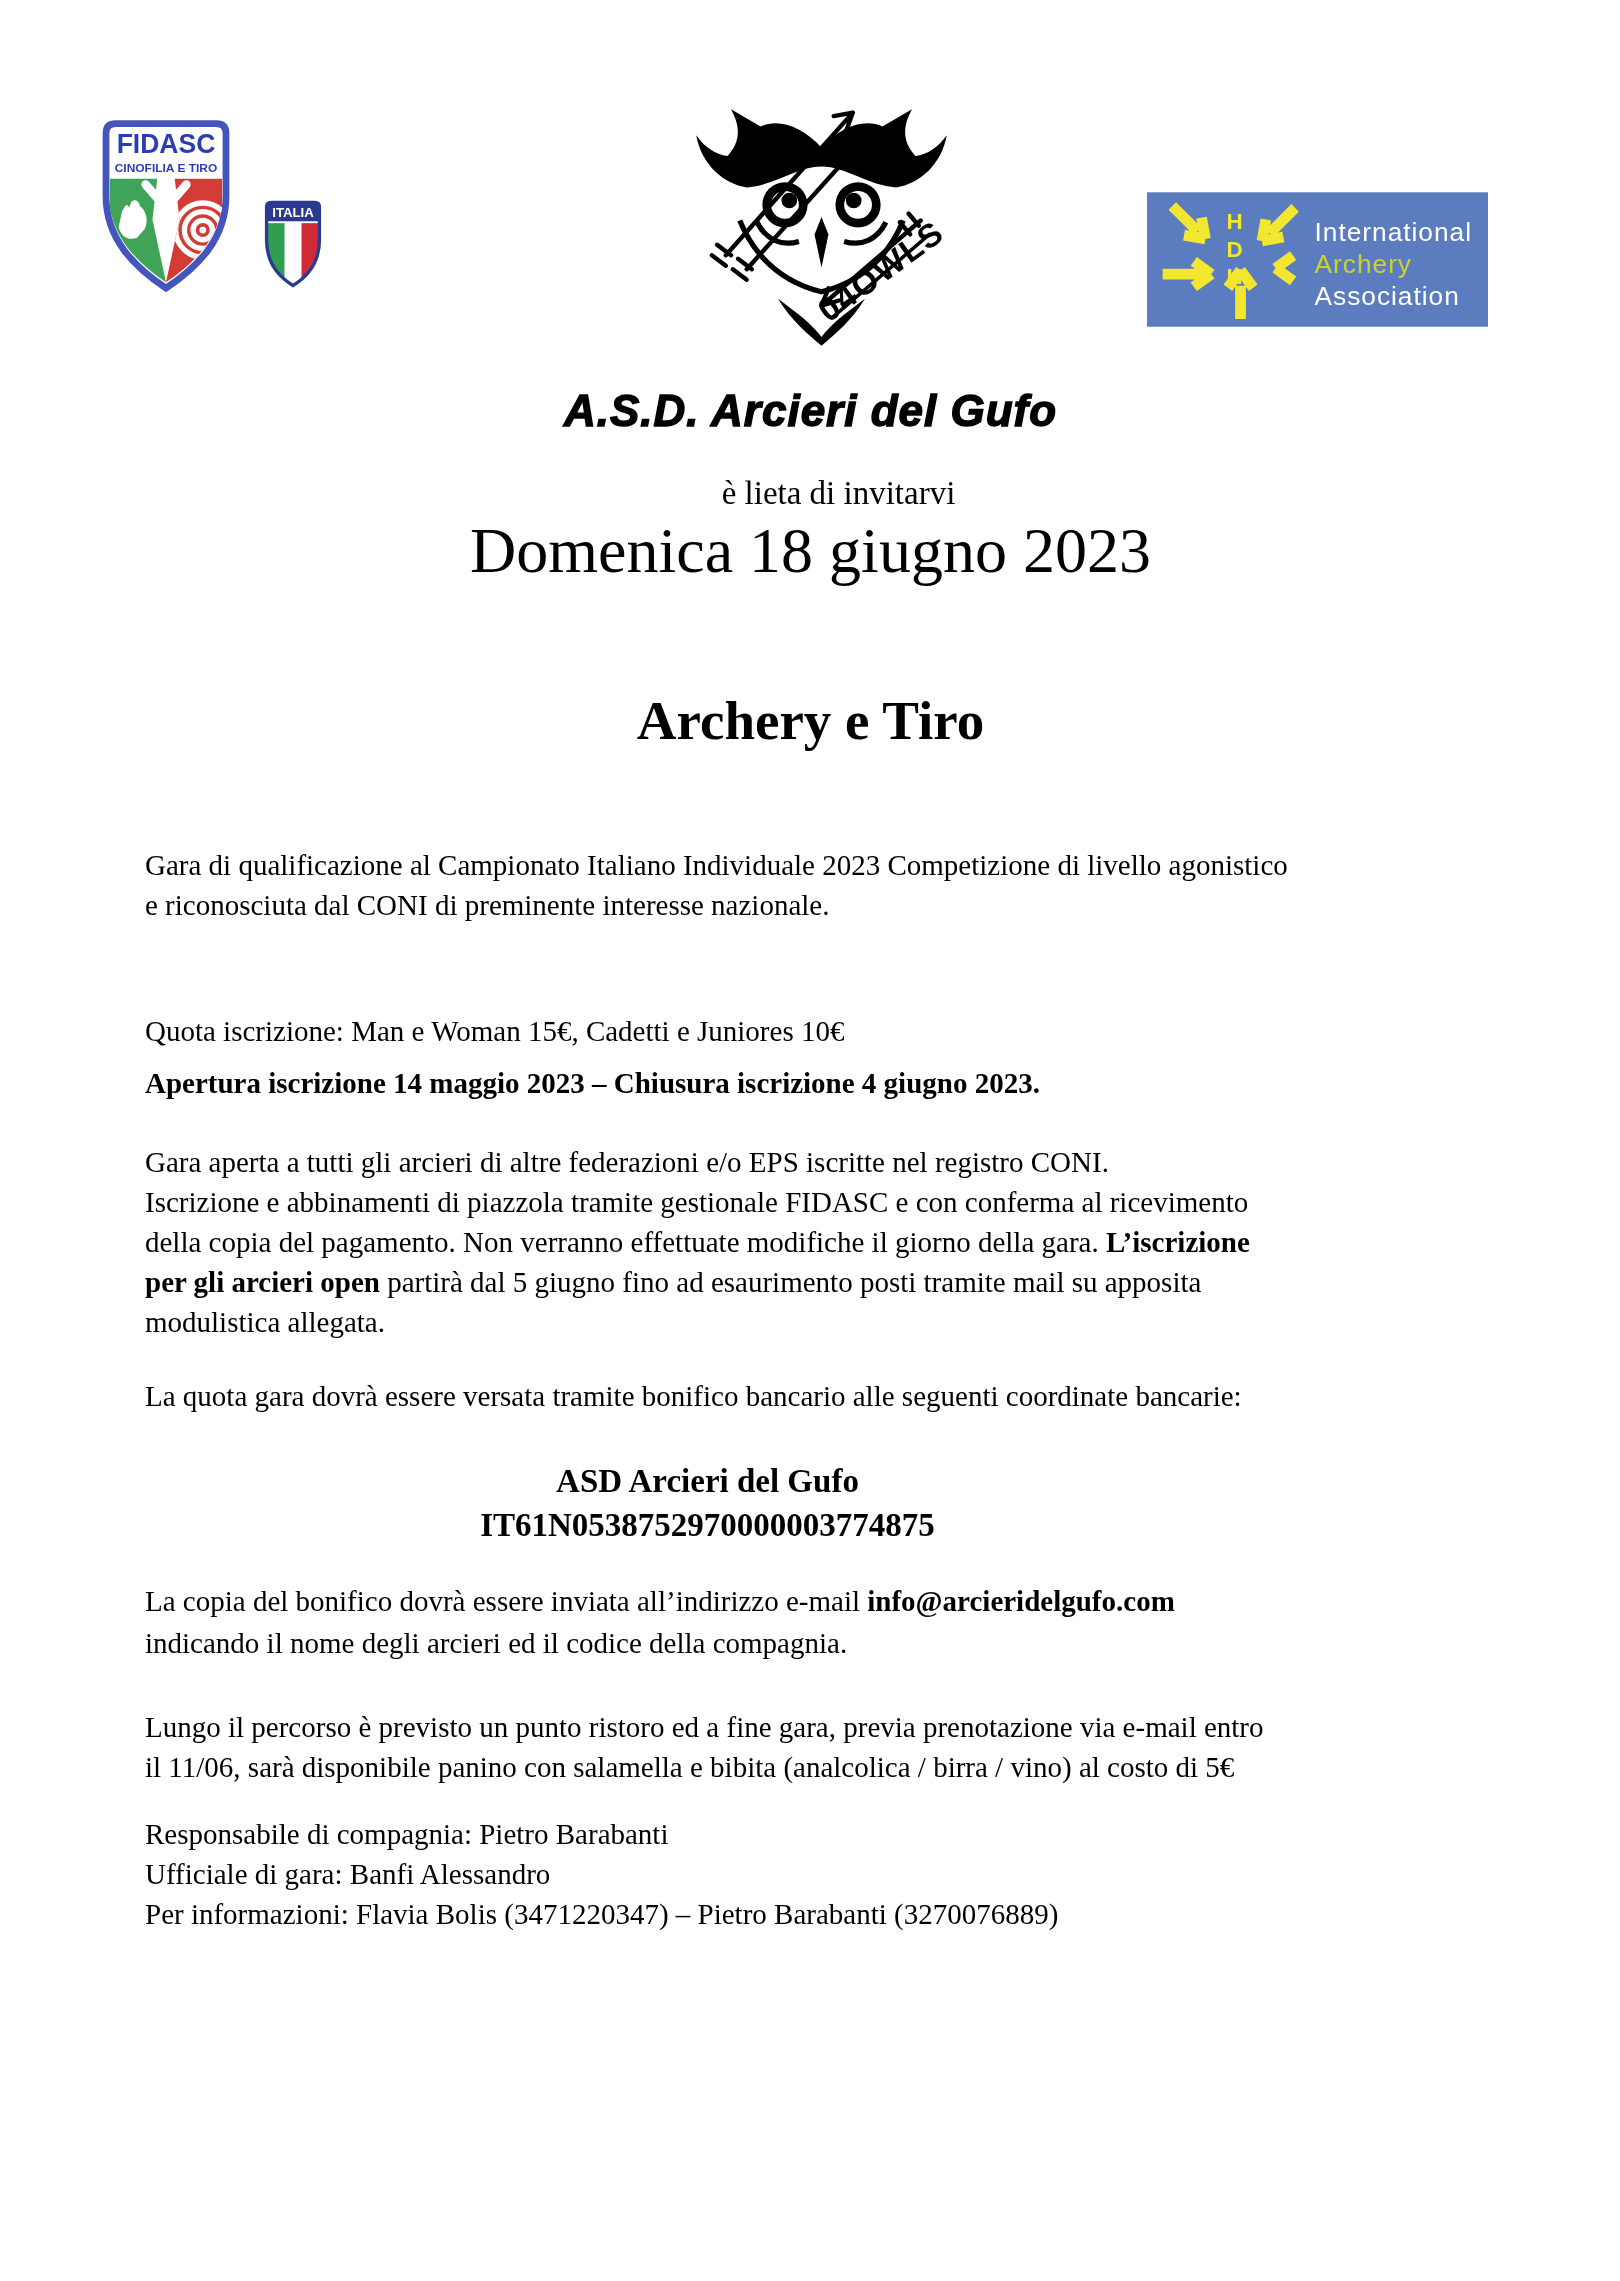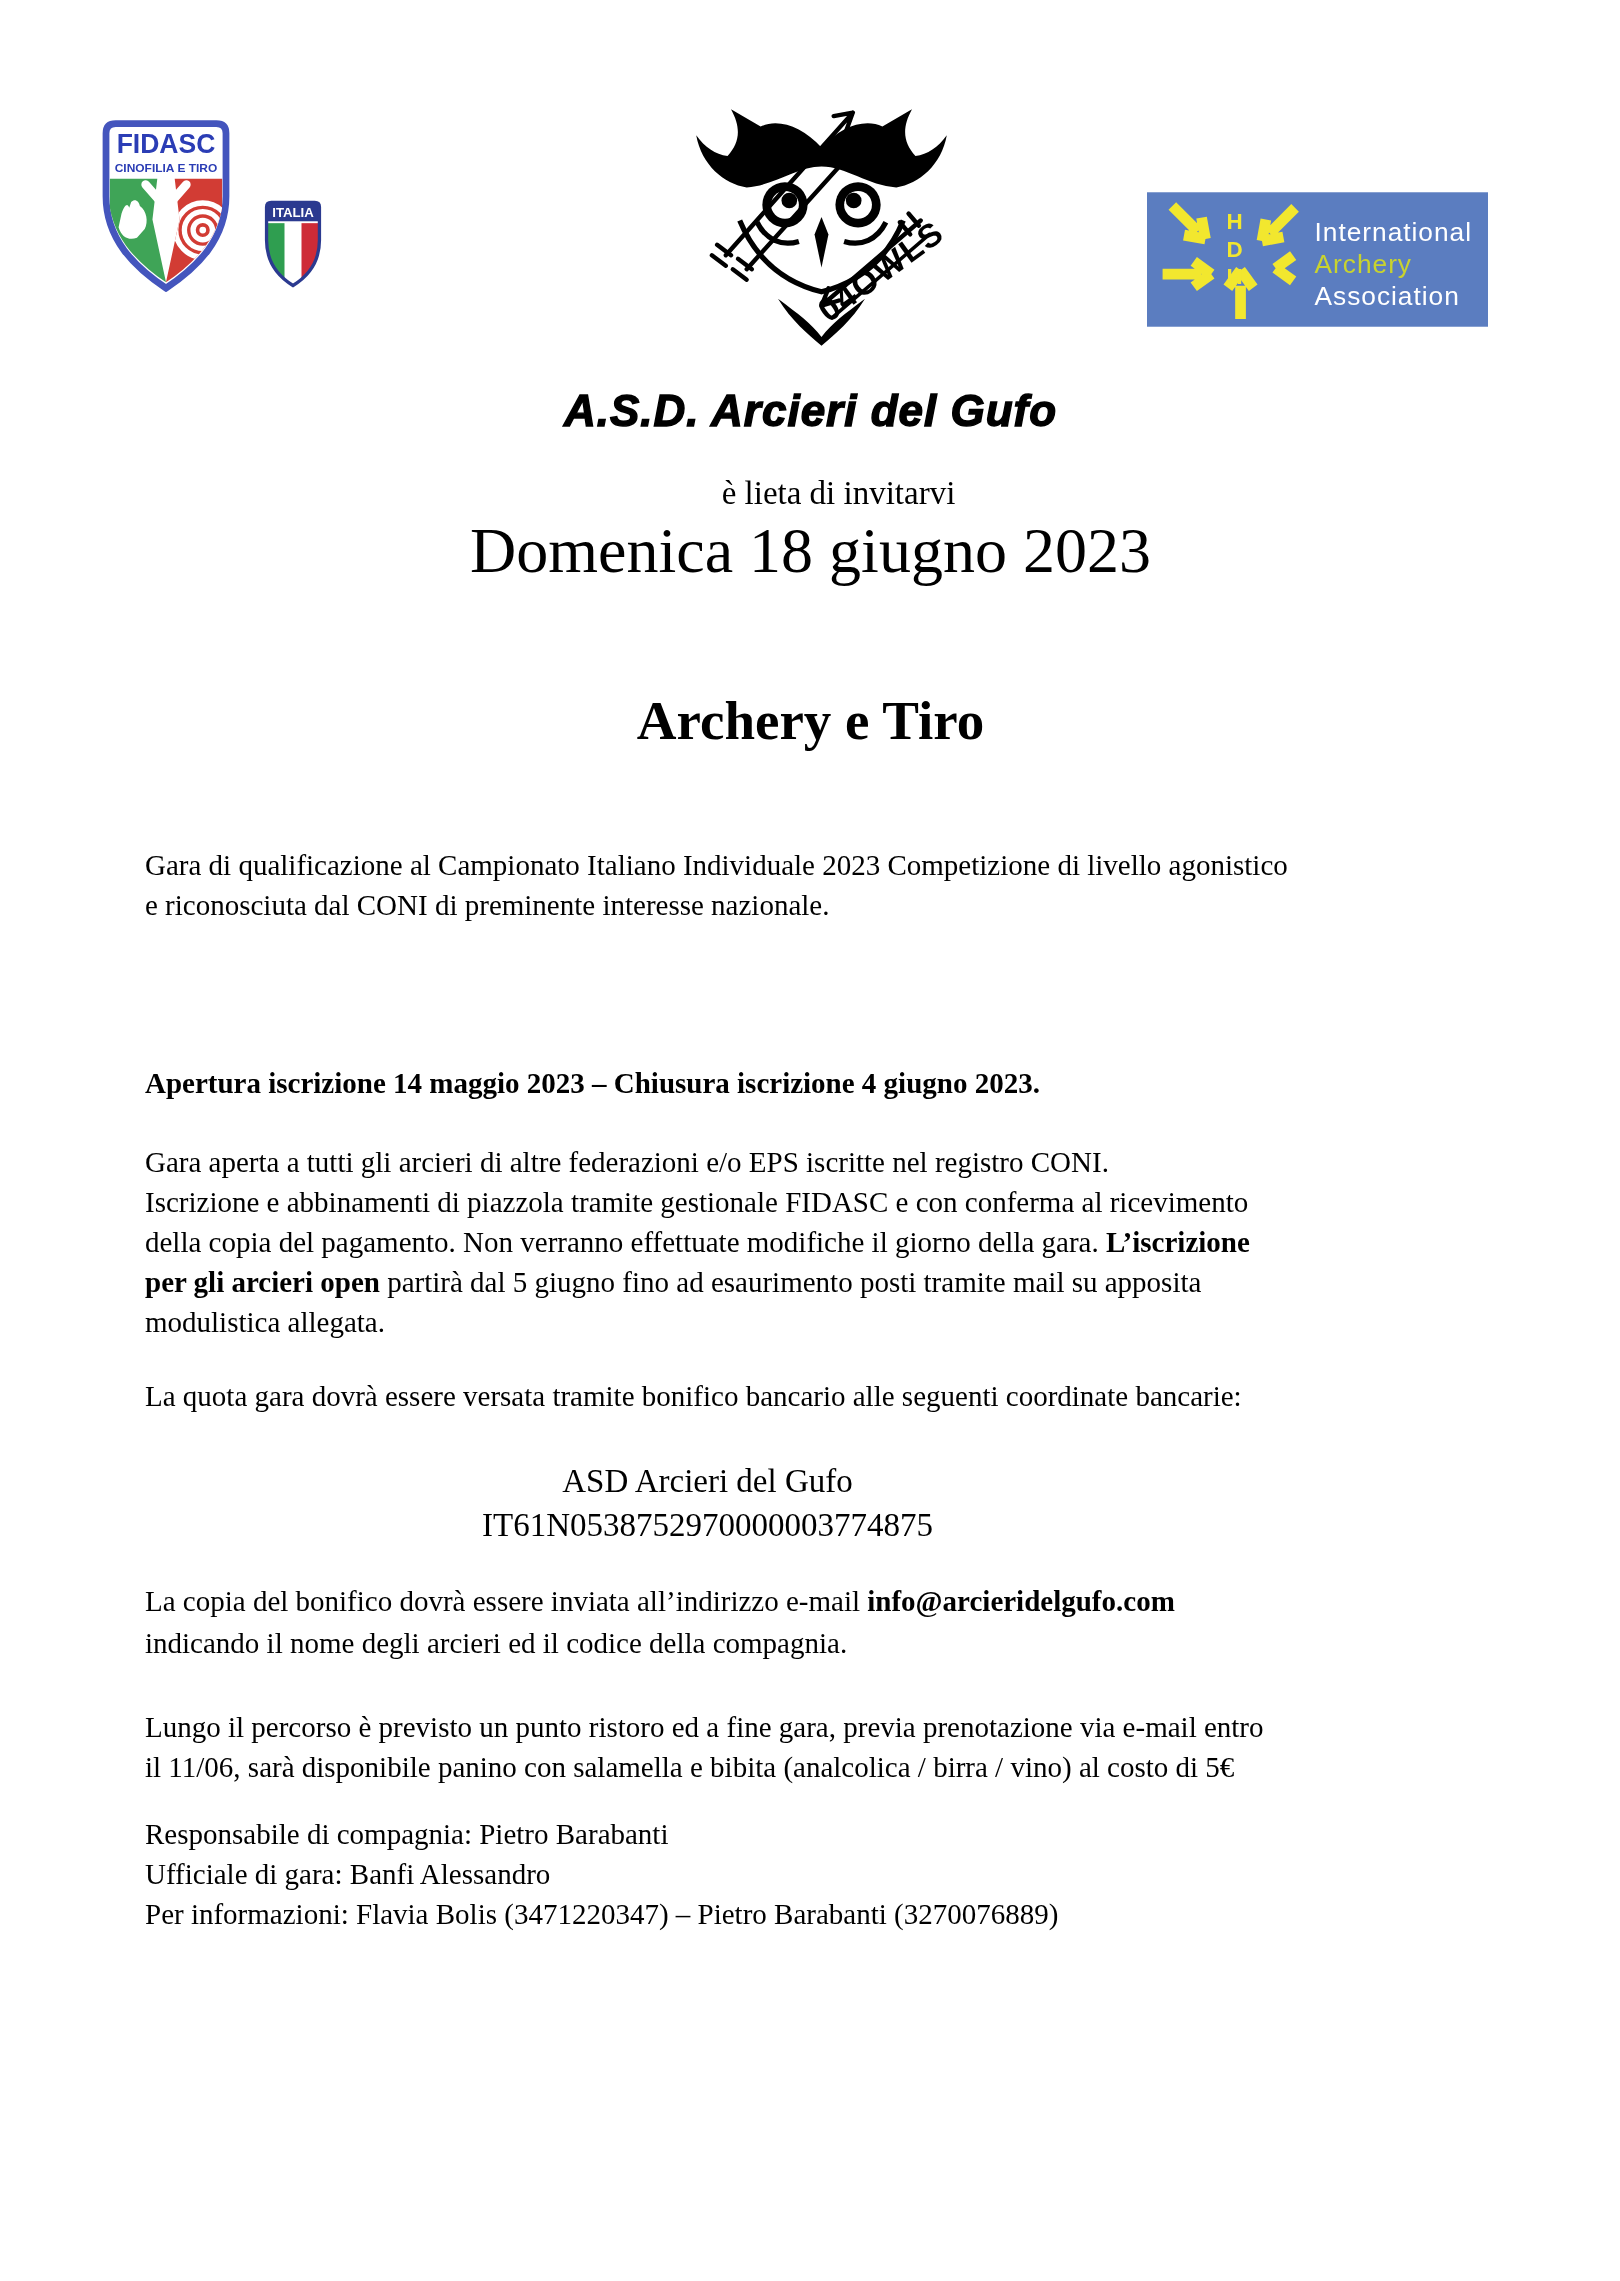--- a/index.html
+++ b/index.html
@@ -38,21 +38,21 @@
   .date-line{top:514px;font-size:64px;}
   .location-line{top:633px;font-size:37px;}
   .event-title{top:689px;font-size:55px;font-weight:bold;}
   
   .para{position:absolute;left:145px;width:1365px;font-size:29px;line-height:40px;}
   .p-qualification{top:845px;}
   .p-schedule{top:971px;}
   .p-window{top:1063px;font-weight:bold;}
   .p-open{top:1142px;}
   .p-payment{top:1376px;}
-  .bank-block{top:1459px;left:0;width:1415px;text-align:center;font-weight:normal;font-size:33px;line-height:44px;}
+  .bank-block{top:1459px;left:0;width:1415px;text-align:center;font-weight:bold;font-size:33px;line-height:44px;}
   .p-copy{top:1580px;line-height:42px;}
   .p-refreshment{top:1707px;}
   .p-contacts{top:1814px;}
   
   svg text{font-family:"Liberation Sans", sans-serif;}
   .fill-fidasc-blue{fill:var(--fidasc-text-blue,#2b3db5);}
   .fill-white{fill:#ffffff;}
   .fill-yellow{fill:var(--iaa-yellow,#f2e72e);}
 </style>
 </head>
@@ -162,20 +162,21 @@
   <div class="abs center date-line">Domenica 18 giugno 2023</div>
   <div class="abs center event-title">Archery e Tiro</div>
 
   <div class="para p-qualification">
     <span>Gara di qualificazione al Campionato Italiano Individuale 2023 Competizione di livello agonistico</span><br>
     <span>e riconosciuta dal CONI di preminente interesse nazionale.</span>
   </div>
 
   <div class="para p-schedule">
     <br>
+    <span>Quota iscrizione: Man e Woman 15€, Cadetti e Juniores 10€</span>
   </div>
 
   <div class="para p-window">Apertura iscrizione 14 maggio 2023 – Chiusura iscrizione 4 giugno 2023.</div>
 
   <div class="para p-open">
     <span>Gara aperta a tutti gli arcieri di altre federazioni e/o EPS iscritte nel registro CONI.</span><br>
     <span>Iscrizione e abbinamenti di piazzola tramite gestionale FIDASC e con conferma al ricevimento</span><br>
     <span>della copia del pagamento. Non verranno effettuate modifiche il giorno della gara. </span><b>L’iscrizione</b><br>
     <b>per gli arcieri open</b><span> partirà dal 5 giugno fino ad esaurimento posti tramite mail su apposita</span><br>
     <span>modulistica allegata.</span>

